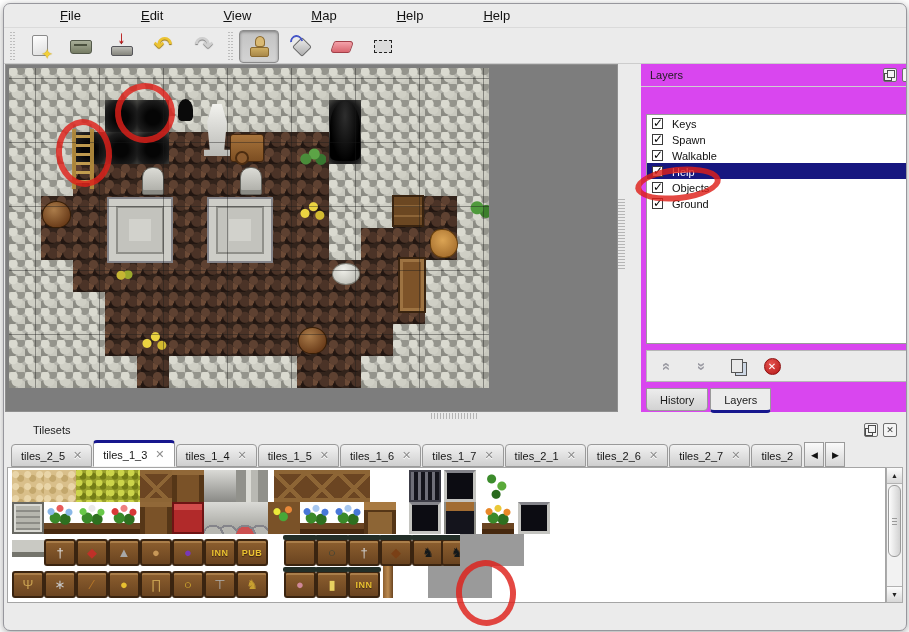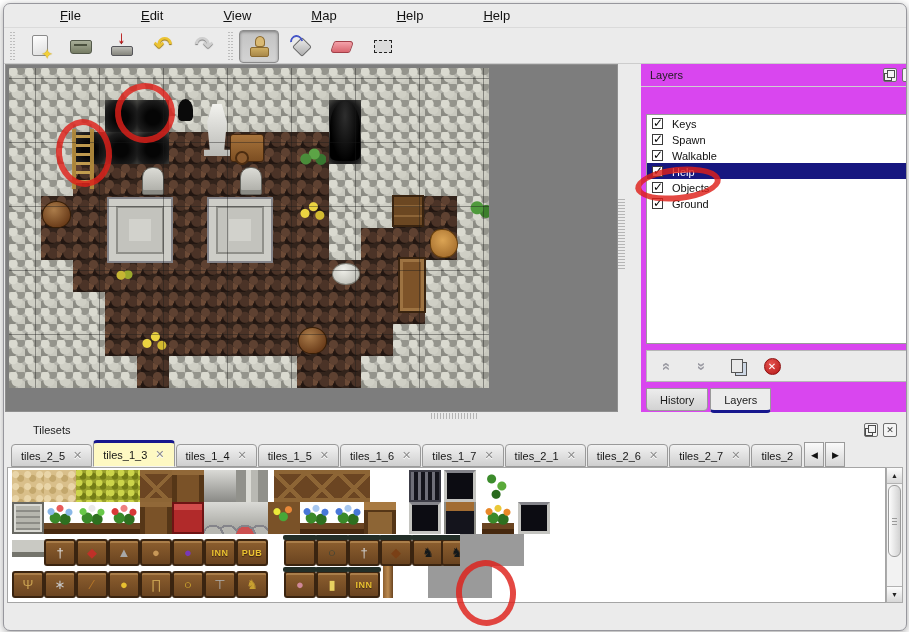--- a/index.html
+++ b/index.html
@@ -168,21 +168,21 @@
   .btab{height:21px;padding:0 13px;display:flex;align-items:center;font-size:11px;color:#1a1a1a;
     border:1px solid #9a9a9a;border-radius:0 0 4px 4px;background:linear-gradient(#ededed,#d2d2d2);}
   .btab.active{background:#ececec;border-bottom:3px solid #17178e;font-weight:normal;}
   
   .tilesets-dock{left:1px;top:415px;width:899px;height:186px;background:#ebebeb;}
   .tilesets-dock .dock-title{padding-left:28px;border-bottom:none;}
   .ttabs{position:absolute;left:6px;top:22px;right:6px;height:26px;display:flex;align-items:flex-end;}
   .ttab{height:21px;padding:0 9px;display:flex;align-items:center;gap:8px;font-size:11px;color:#161616;
     border:1px solid #9a9a9a;border-radius:4px 4px 0 0;background:linear-gradient(#f2f2f2,#cfcfcf);
     margin-right:1px;white-space:nowrap;box-sizing:content-box;}
-  .ttab.active{height:23px;background:#fef9c3;border-top:3px solid #17178e;border-bottom-color:#f4f4f4;}
+  .ttab.active{height:23px;background:#ffffff;border-top:3px solid #17178e;border-bottom-color:#f4f4f4;}
   .ttab.truncated{width:40px;overflow:hidden;padding-right:0;}
   .tclose{color:#8e8e8e;font-weight:bold;font-size:11px;text-shadow:0 1px 0 #fff;}
   .tab-scroll{width:20px;height:25px;border:1px solid #9a9a9a;background:linear-gradient(#fafafa,#d6d6d6);
     display:flex;align-items:center;justify-content:center;font-size:9px;color:#111;margin-left:1px;
     box-sizing:border-box;}
   .ts-content{position:absolute;left:2px;top:48px;width:879px;height:136px;background:#fff;
     border:1px solid #a5a5a5;box-sizing:border-box;overflow:hidden;}
   .ts{position:absolute;width:32px;height:32px;box-sizing:border-box;}
   .ts-sand{background-color:#d9bf8a;
     background-image:radial-gradient(circle at 30% 38%,#e9d5a8 0 3px,transparent 4px),

